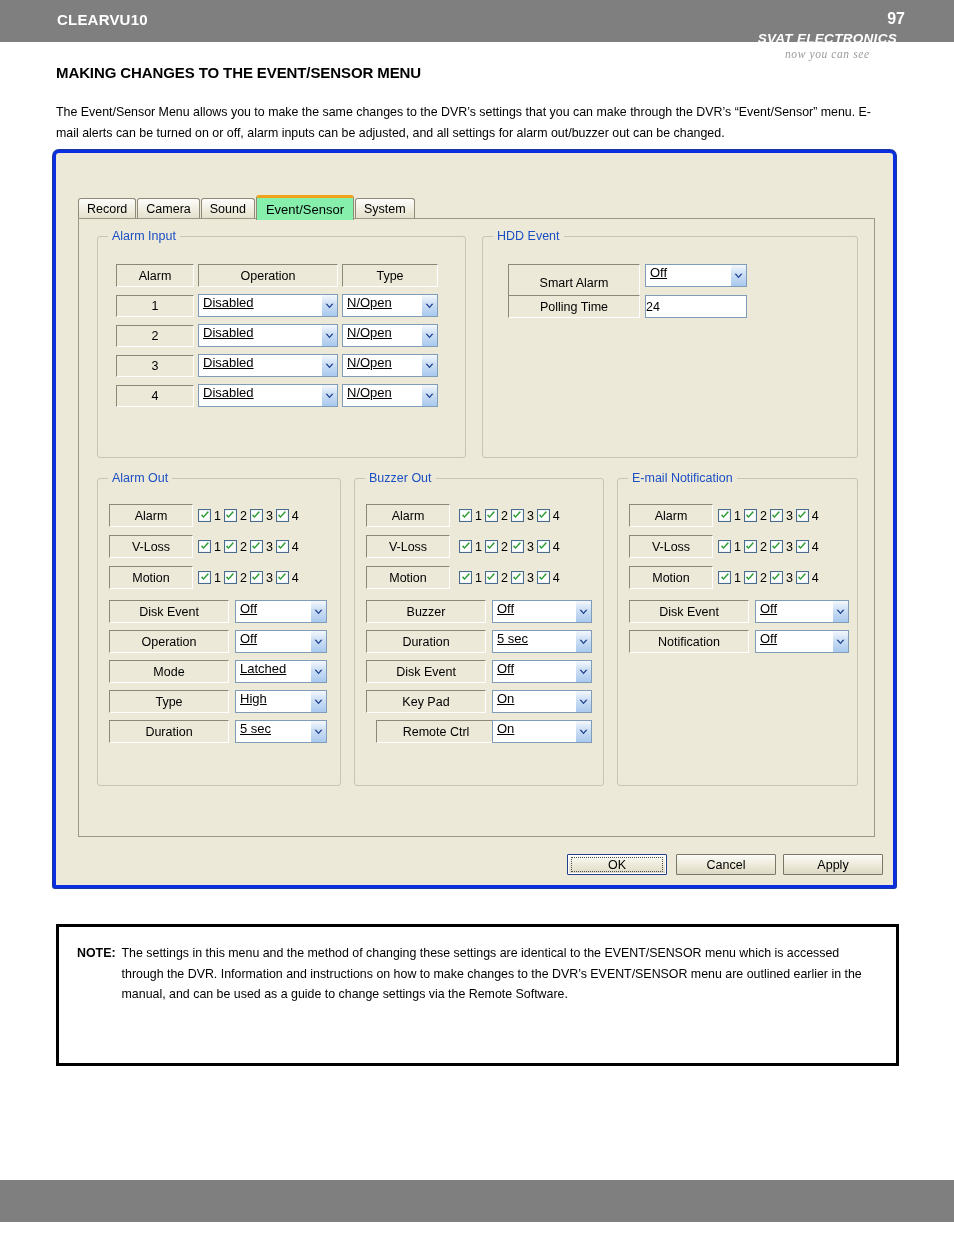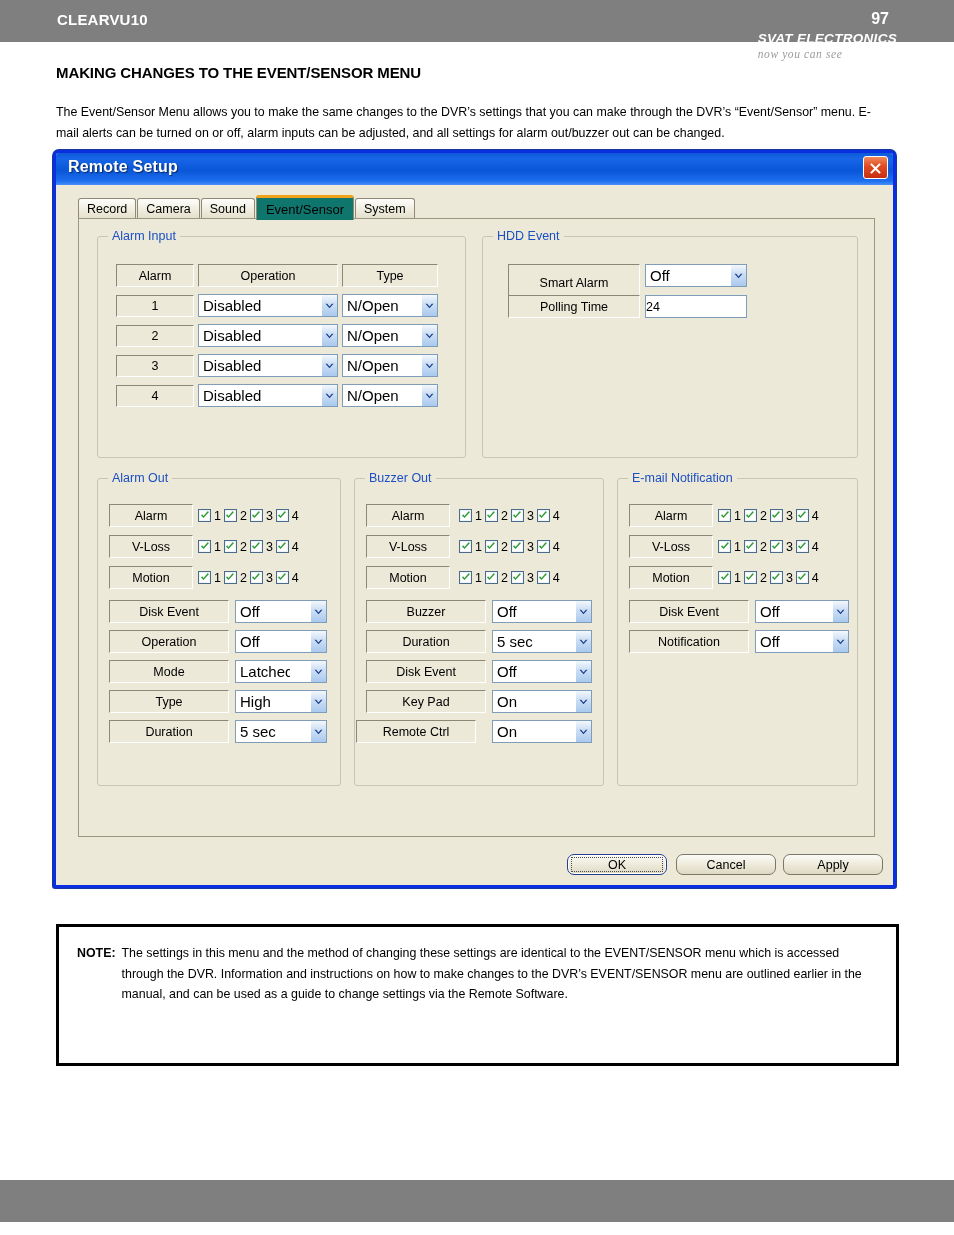--- a/index.html
+++ b/index.html
@@ -12,21 +12,21 @@
     overflow: hidden;
   }
 
   
   .page-header {
     position:absolute; left:0; top:0; width:954px; height:42px;
     background:#7f7f7f;
   }
   .brand {
     position:absolute; right:57px; top:32px;
-    text-align:left; line-height:1;
+    text-align:center; line-height:1;
     pointer-events:none;
   }
   .brand-name {
     font-family:"Liberation Sans", sans-serif;
     font-style:italic; font-weight:bold; font-size:13.5px;
     letter-spacing:0.3px; color:#ffffff;
     display:block;
   }
   .brand-tag {
     font-family:"Liberation Serif", serif;
@@ -38,21 +38,21 @@
     position:absolute; left:0; top:1180px; width:954px; height:42px;
     background:#7f7f7f;
   }
   .footer-left {
     position:absolute; left:57px; top:11px;
     color:#ffffff; font-weight:bold; font-size:15px;
     letter-spacing:0.2px;
     font-family:"Liberation Sans", sans-serif;
   }
   .footer-right {
-    position:absolute; right:65px; top:10px;
+    position:absolute; right:49px; top:10px;
     color:#ffffff; font-weight:bold; font-size:16px;
     font-family:"Liberation Sans", sans-serif;
   }
 
   
   .page-title {
     position:absolute; left:56px; top:54px;
     font-weight:bold; font-size:15px; color:#000;
     letter-spacing:-0.1px;
   }
@@ -107,21 +107,21 @@
     border:1px solid #8e8a77;
     border-bottom:none;
     border-radius:3px 3px 0 0;
     font-size:12.5px; color:#000;
     display:flex; align-items:center;
     margin-right:1px;
     cursor:pointer;
     white-space:nowrap;
   }
   .tab.active {
-    background:#0f766e;
+    background:#86efac;
     border-top:3px solid #f0a21a;
     height:25px;
     padding:10px 9px;
     font-size:13px;
     position:relative; z-index:3;
     margin-bottom:-1px;
     align-items:center;
   }
 
   
@@ -156,23 +156,24 @@
     font-size:12.5px; color:#000;
     position:absolute;
     white-space:nowrap;
   }
 
   
   .combo {
     position:absolute;
     background:#ffffff;
     border:1px solid #7f9db9;
-    display:flex; align-items:center;
-    font-size:15px; color:#000;
+    display:flex; align-items:flex-start;
+    font-size:13px; color:#000;
     cursor:pointer;
+    text-decoration:underline;
   }
   .combo .cval { padding-left:4px; flex:1; white-space:nowrap; overflow:hidden; }
   .combo .carrow {
     width:16px; height:100%;
     background:linear-gradient(180deg,#f4f8fd 0%, #cfe0f5 40%, #a9c9ee 100%);
     border-left:1px solid #ffffff;
     display:flex; align-items:center; justify-content:center;
     flex:0 0 16px;
   }
   .combo .carrow svg { display:block; }
@@ -199,21 +200,21 @@
   }
   .cbox svg { display:block; }
   .cblabel { font-size:12.5px; color:#000; margin:0 3px 0 3px; }
 
   
   .btn {
     position:absolute;
     height:21px;
     background:linear-gradient(180deg,#fbfbf8 0%, #ece9d8 55%, #ddd9c4 100%);
     border:1px solid #7a7768;
-    border-radius:7px;
+    border-radius:1px;
     display:flex; align-items:center; justify-content:center;
     font-size:12.5px; color:#000; cursor:pointer;
   }
   .btn.default {
     border:1px solid #243f8f;
     box-shadow: inset 0 0 0 1px #ffffff;
   }
   .btn.default .inner {
     border:1px dotted #4c4c4c; padding:0 20px;
     width:calc(100% - 6px); height:15px;
@@ -239,28 +240,20 @@
 <div class="brand">
   <span class="brand-name">SVAT ELECTRONICS</span>
   <span class="brand-tag">now you can see</span>
 </div>
 
 <h1 class="page-title">MAKING CHANGES TO THE EVENT/SENSOR MENU</h1>
 <p class="intro">The Event/Sensor Menu allows you to make the same changes to the DVR’s settings that you can make through the DVR’s “Event/Sensor” menu. E-mail alerts can be turned on or off, alarm inputs can be adjusted, and all settings for alarm out/buzzer out can be changed.</p>
 
 <div class="dialog">
 
-  <div class="titlebar">
-    <span class="title-text">Remote Setup</span>
-    <div class="close-btn">
-      <svg width="13" height="13" viewBox="0 0 13 13">
-        <path d="M2.6 2.2 L6.5 6.1 L10.4 2.2 L11.8 3.6 L7.9 7.5 L11.8 11.4 L10.4 12.8 L6.5 8.9 L2.6 12.8 L1.2 11.4 L5.1 7.5 L1.2 3.6 Z" fill="#ffffff"></path>
-      </svg>
-    </div>
-  </div>
 
   <div class="dlg-body">
 
     <div class="tabs">
       <div class="tab">
           <span>Record</span>
         </div>
       <div class="tab">
           <span>Camera</span>
         </div>
@@ -730,21 +723,21 @@
           </div>
         <div class="combo" style="left:137px; top:211px; width:100px; height:23px;">
           <span class="cval">On</span>
           <span class="carrow">
               <svg width="9" height="6" viewBox="0 0 9 6">
                 <path d="M0.5 0.8 L4.5 5.2 L8.5 0.8 L6.8 0.8 L4.5 3.4 L2.2 0.8 Z" fill="#1c3f8f"></path>
               </svg>
             </span>
         </div>
 
-        <div class="plate" style="left:1px; top:241px; width:120px; height:23px;">
+        <div class="plate" style="left:21px; top:241px; width:120px; height:23px;">
           <span>Remote Ctrl</span>
           </div>
         <div class="combo" style="left:137px; top:241px; width:100px; height:23px;">
           <span class="cval">On</span>
           <span class="carrow">
               <svg width="9" height="6" viewBox="0 0 9 6">
                 <path d="M0.5 0.8 L4.5 5.2 L8.5 0.8 L6.8 0.8 L4.5 3.4 L2.2 0.8 Z" fill="#1c3f8f"></path>
               </svg>
             </span>
         </div>

